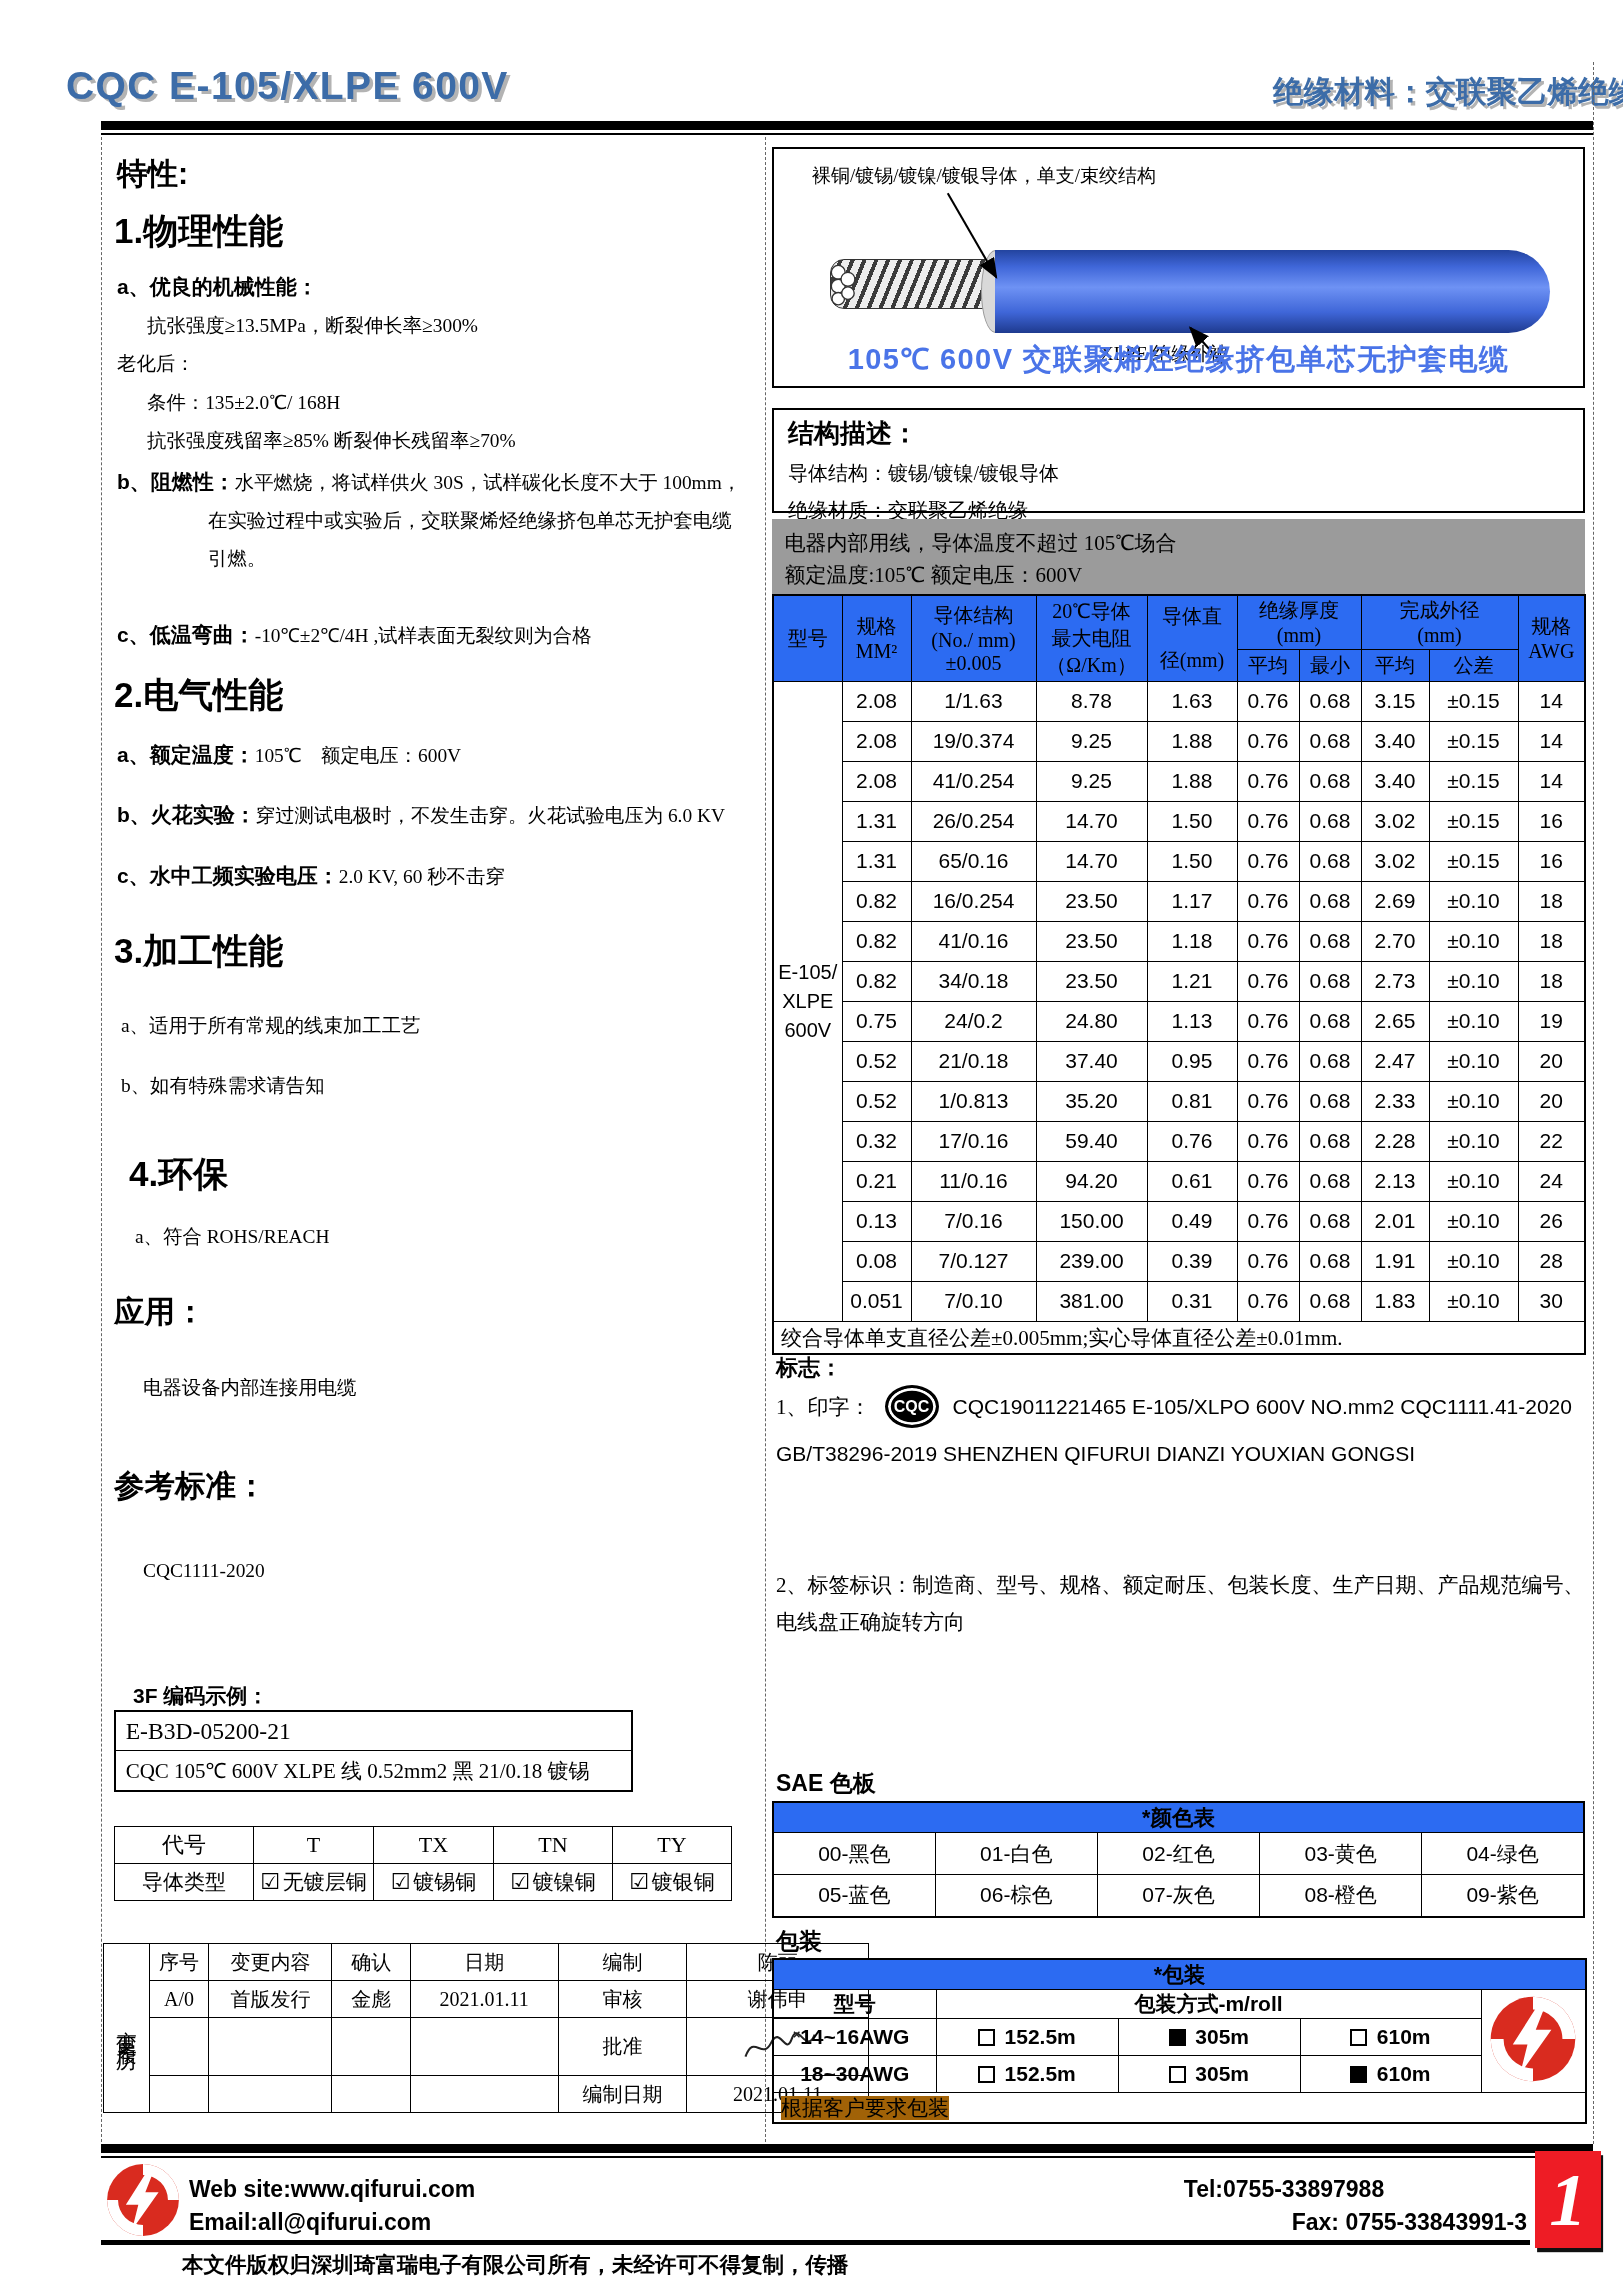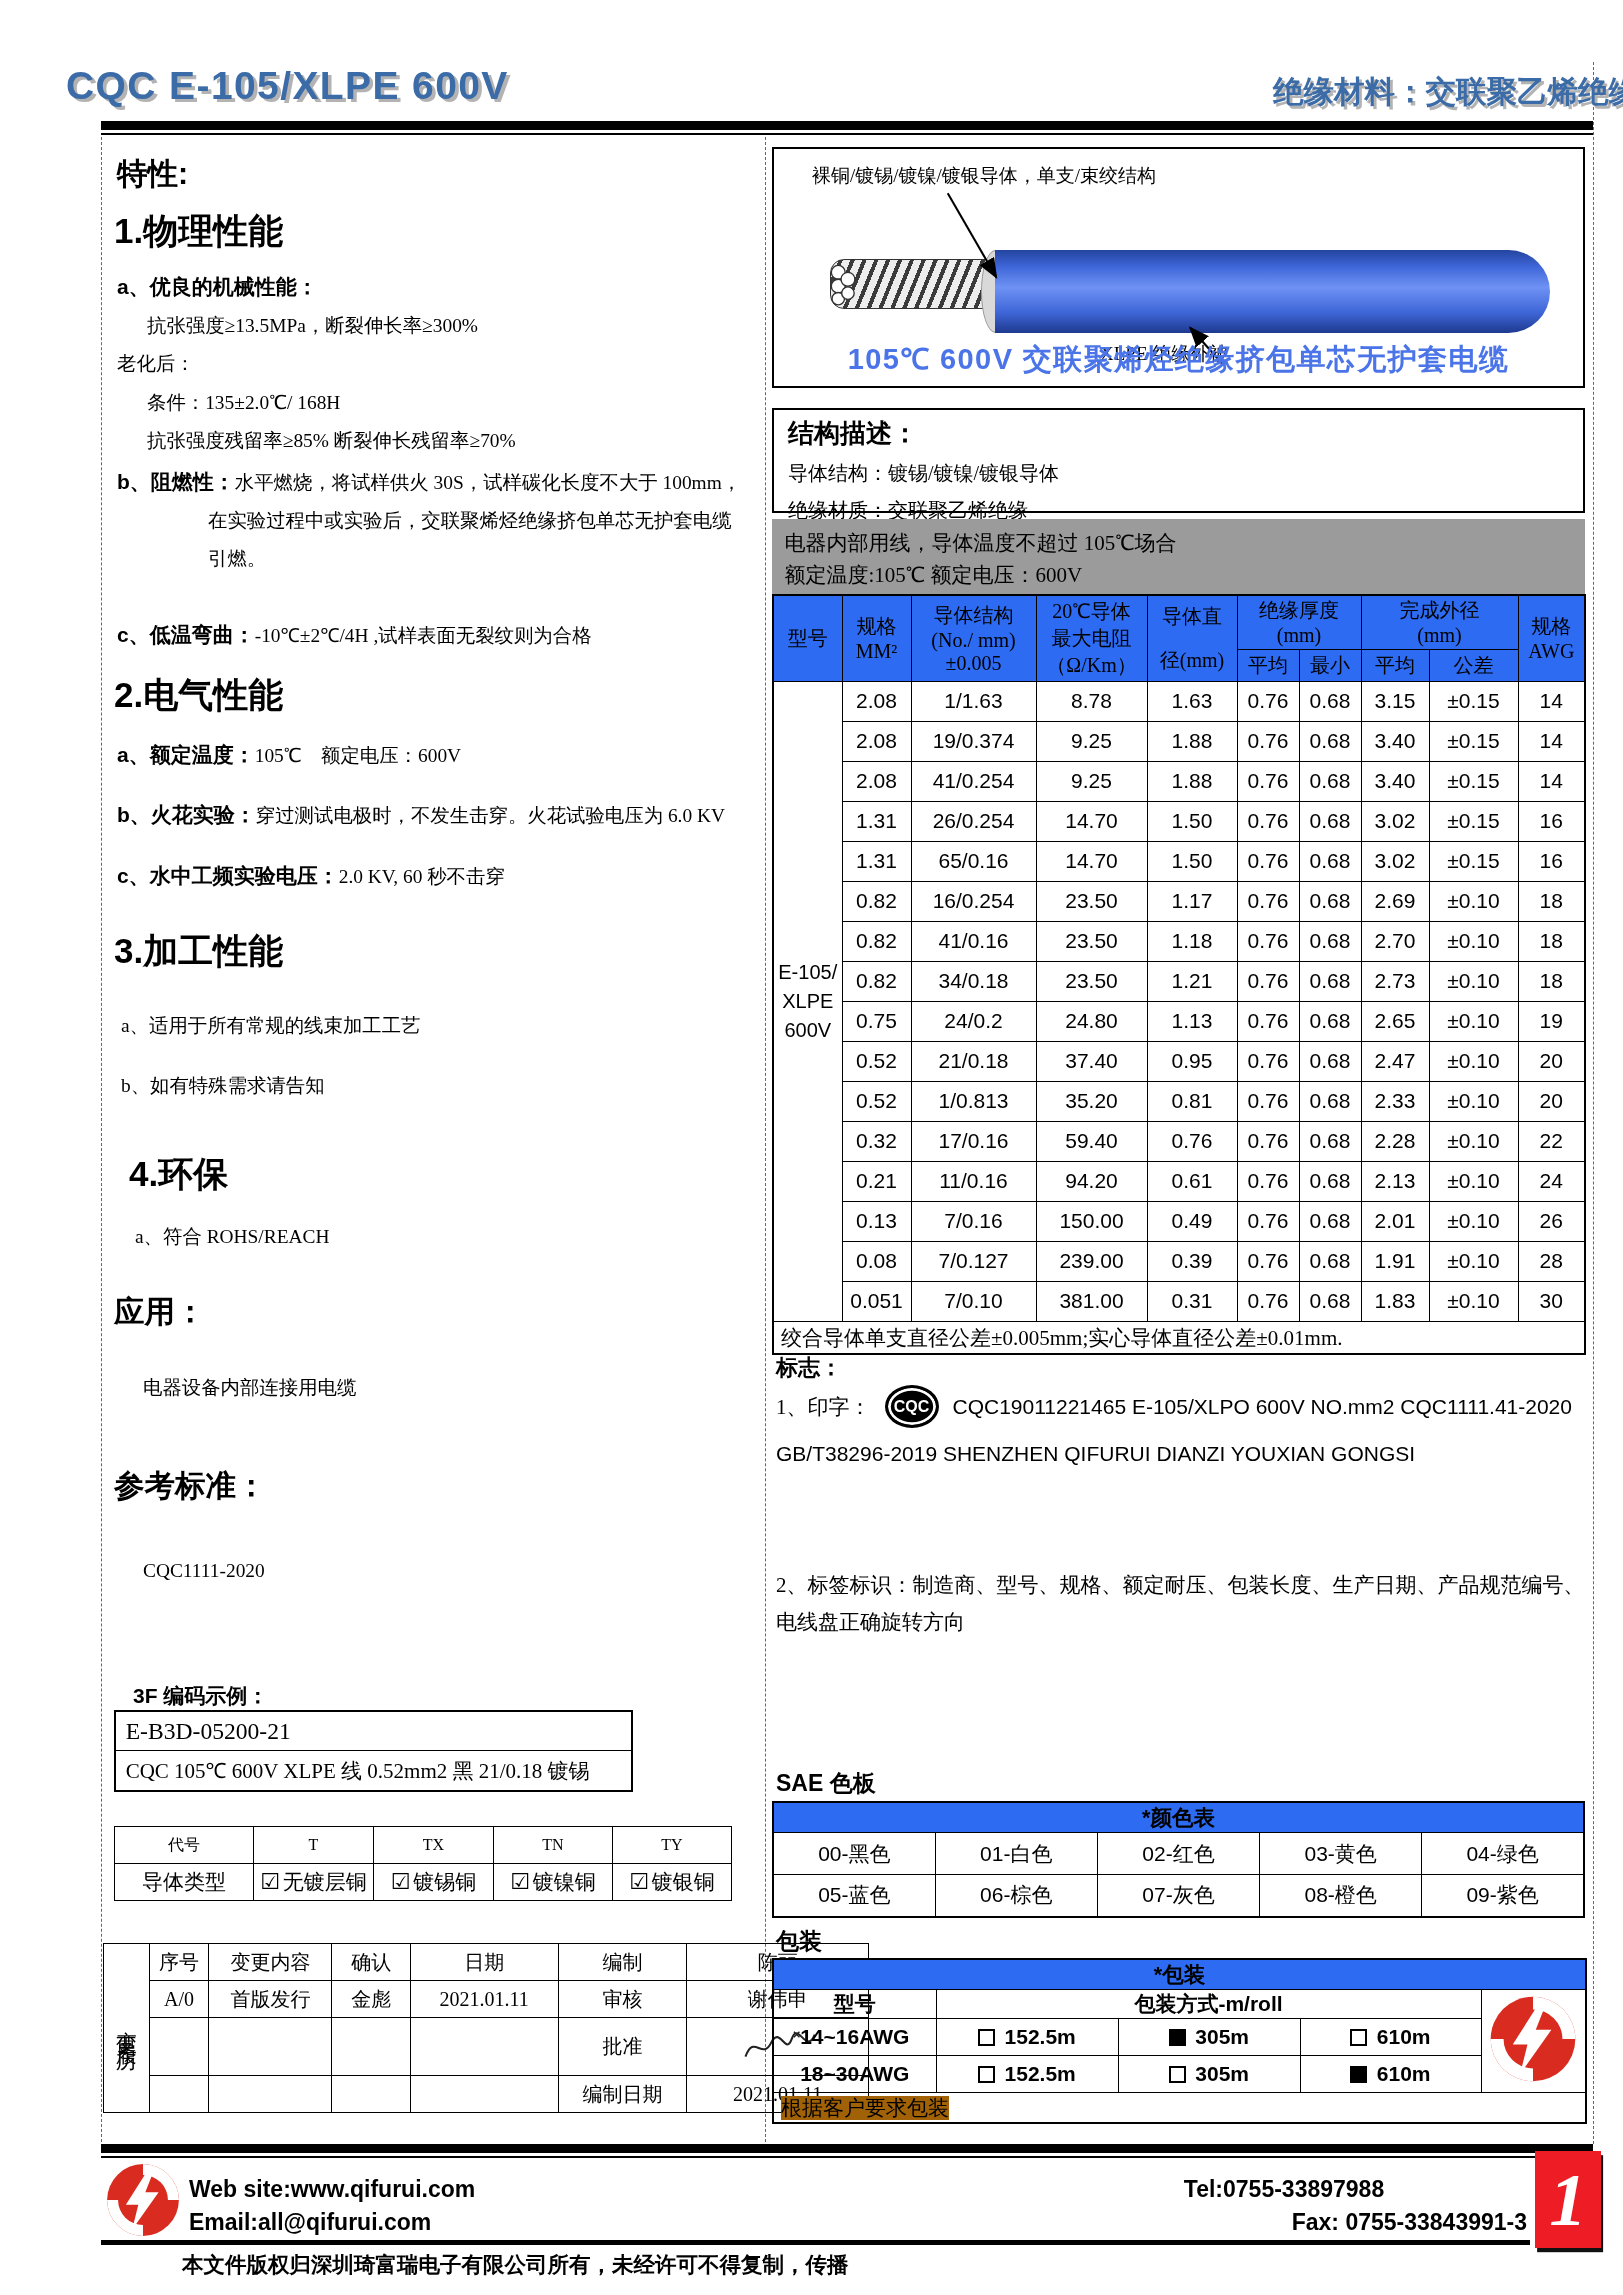--- a/index.html
+++ b/index.html
@@ -25,21 +25,21 @@
   .code3f{left:114px;top:1710px;width:519px;border:2.1px solid #000}
   .code3f .r1{height:39px;border-bottom:1.4px solid #000;font:23.6px "Liberation Serif",serif;
               display:flex;align-items:center;padding-left:9.7px}
   .code3f .r2{height:39px;font:21px "Liberation Serif",serif;display:flex;align-items:center;padding-left:9.7px}
   
   table{border-collapse:collapse}
   td,th{border:1.4px solid #000;text-align:center;vertical-align:middle;font-weight:400}
   
   .codeTable{left:114px;top:1826px;width:618px}
   .codeTable td{height:37px;font:21px "Liberation Serif",serif}
-  .codeTable .hd{font-size:16px}
+  .codeTable .hd{font-size:22px}
   .chk{font-family:"DejaVu Sans",sans-serif;font-size:22px;margin-right:2.8px}
   
   .revTable{left:103px;top:1943px;width:766px}
   .revTable td{height:37px;font:20px "Liberation Serif",serif}
   .revTable .vside{writing-mode:vertical-rl;text-orientation:upright;letter-spacing:7px;font-size:21px}
   .sigcell svg{display:block;margin:0 auto}
   
   .diagBox{left:772px;top:147px;width:813px;height:241px;border:2.1px solid #000;background:#fff}
   .diagLabel{left:38px;top:14px;font:19px "Liberation Serif",serif}
   .conductor{left:56px;top:110px;width:165px;height:50px;border:1.4px solid #333;border-radius:14px 0 0 14px;

